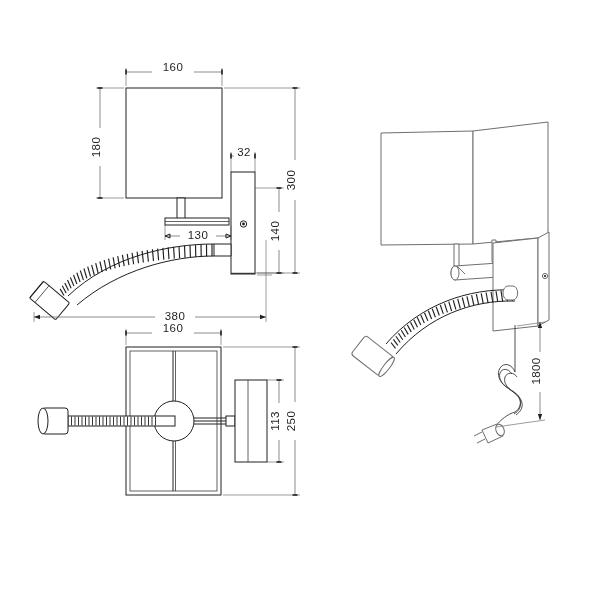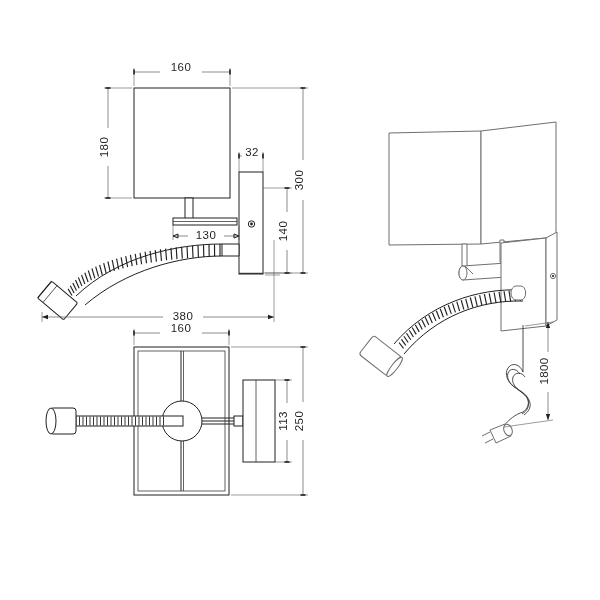--- a/index.html
+++ b/index.html
@@ -9,21 +9,21 @@
   }
   body {
     width: 600px;
     height: 600px;
     font-family: "Liberation Sans", sans-serif;
     overflow: hidden;
     position: relative;
   }
   #drawing-root {
     position: absolute;
-    left: 8px; top: 0;
+    left: 0; top: 0;
     width: 504px;
     height: 600px;
   }
   svg.tech { display:block; width:600px; height:600px; background:#fff; }
 
   .outline { fill:none; stroke:#231f20; stroke-width:1; }
   .outline-light { fill:none; stroke:#6d6e71; stroke-width:1; }
   .outline-thin { fill:none; stroke:#3b3b3d; stroke-width:0.8; }
   .fillwhite { fill:#ffffff; }
   .dim-line { fill:none; stroke:#58595b; stroke-width:0.7; }

